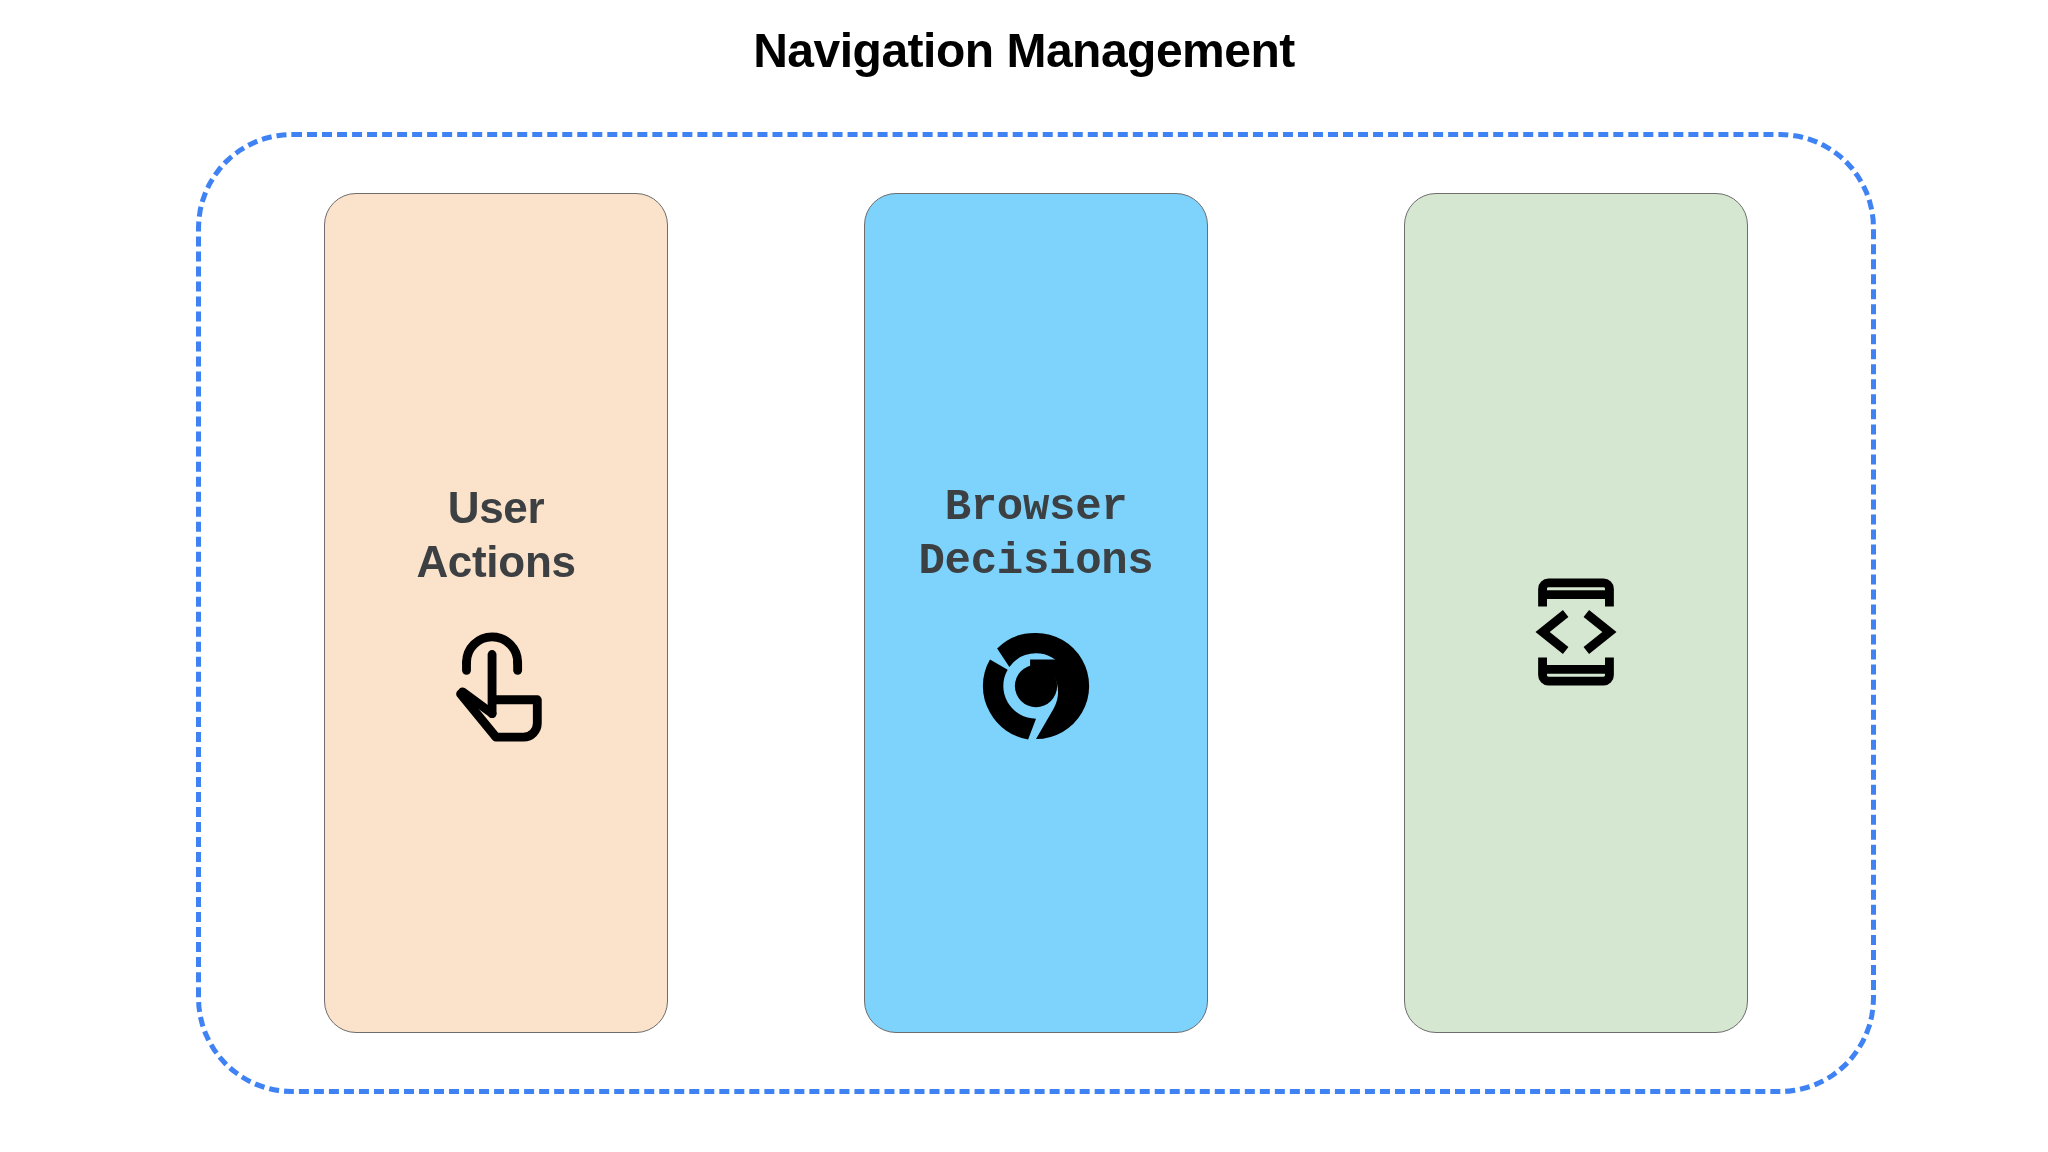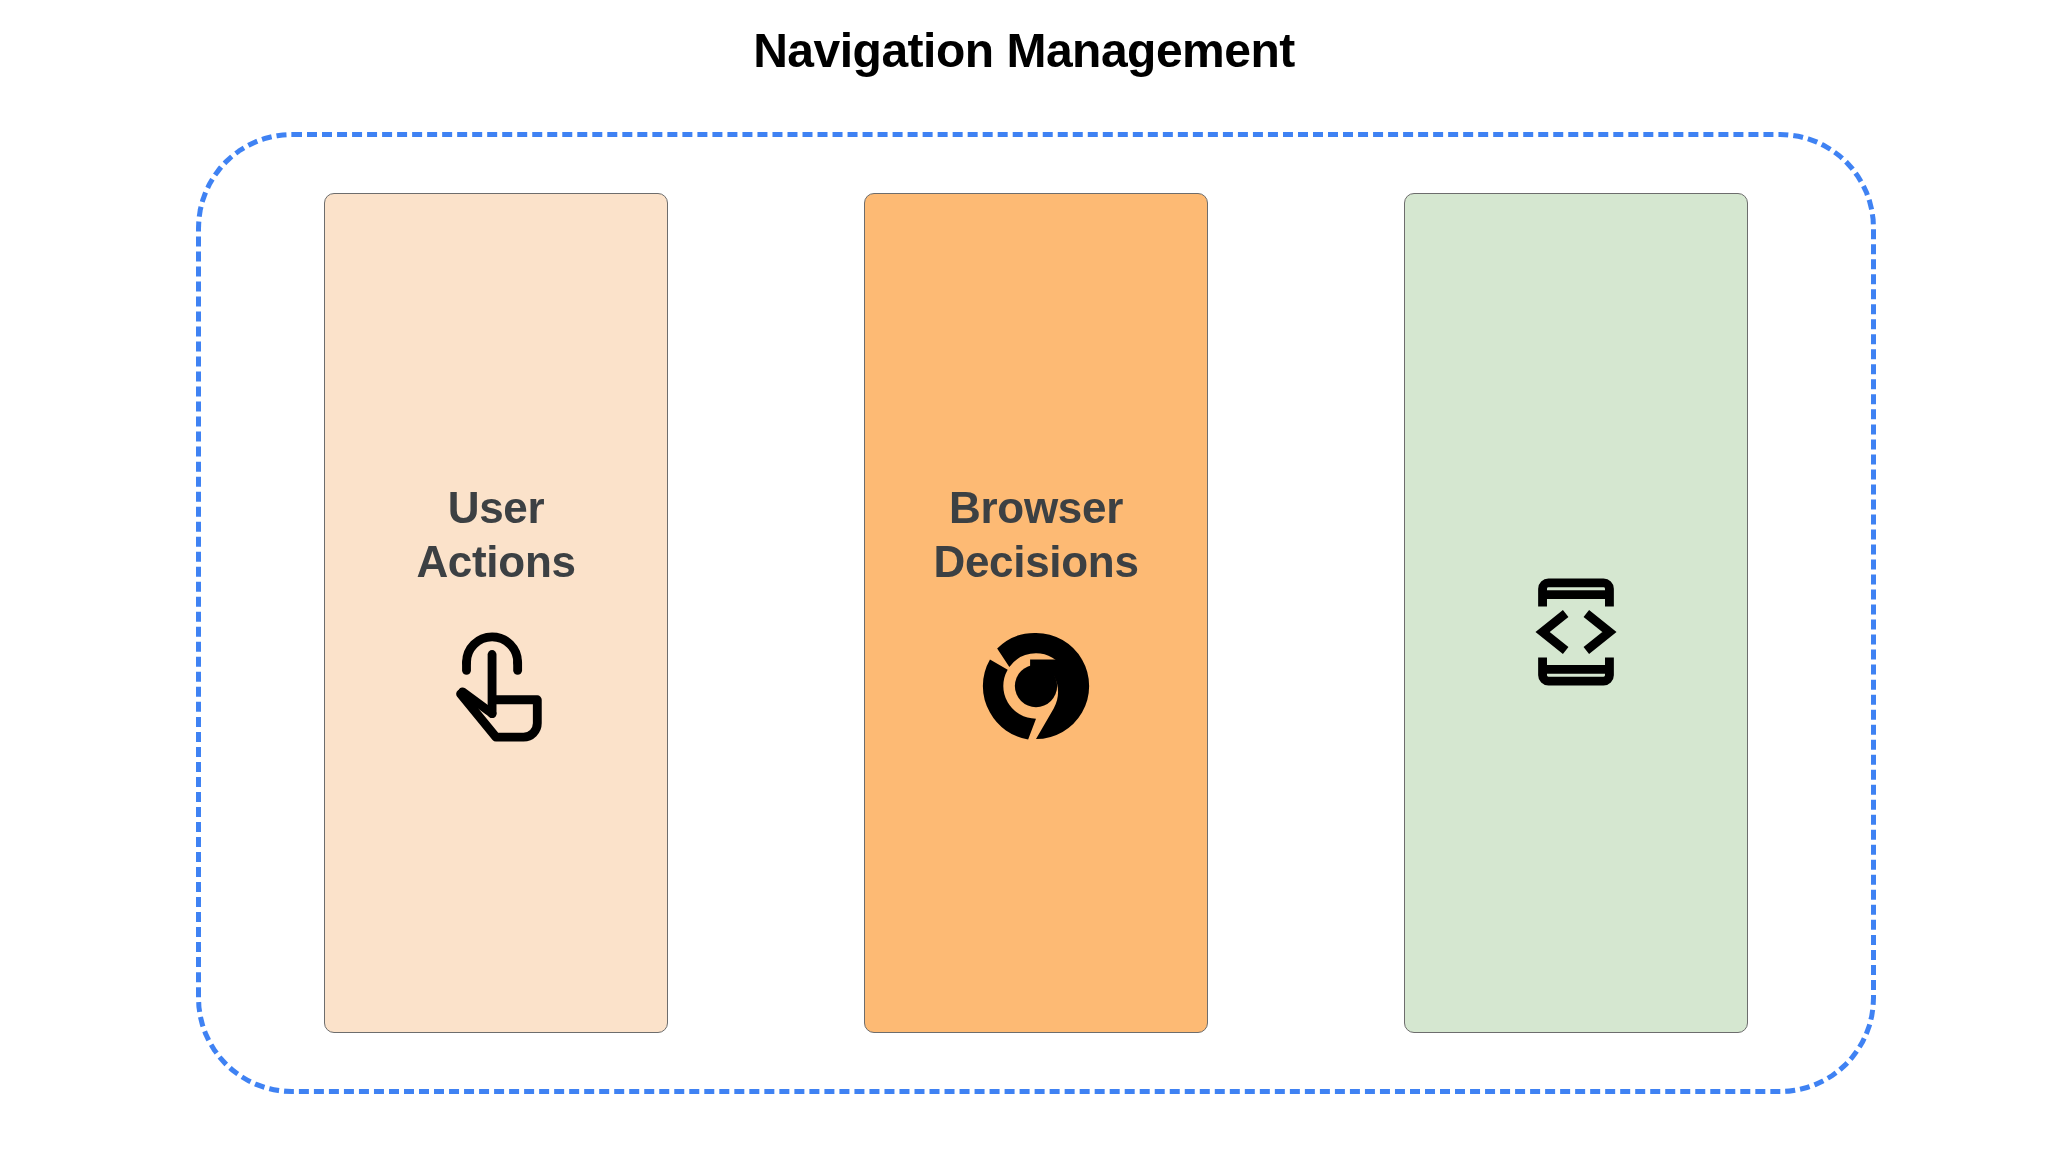--- a/index.html
+++ b/index.html
@@ -62,21 +62,21 @@
     align-items: center;
     justify-content: space-around;
     box-sizing: border-box;
     padding: 0 30px;
   }
 
   .card {
     box-sizing: border-box;
     width: 344px;
     height: 840px;
-    border-radius: 10px;
+    border-radius: 32px;
     border: 1.6px solid #6d6d6d;
     display: flex;
     flex-direction: column;
     align-items: center;
     justify-content: center;
     padding: 0 14px;
   }
 
   .card-label {
     font-size: 44px;
@@ -98,21 +98,21 @@
     justify-content: center;
   }
   .card-icon svg {
     display: block;
     width: 100%;
     height: 100%;
   }
 
   
   .card-user      { background: #fbe2ca; }
-  .card-browser   { background: #fdba74; }
+  .card-browser   { background: #7dd3fc; font-family: Liberation Mono, monospace; }
   .card-developer { background: #d5e7d0; }
 </style>
 </head>
 <body>
 
 <div id="stage">
 
   <div class="page-title">Navigation Management</div>
 
   <div class="group-frame"></div>

